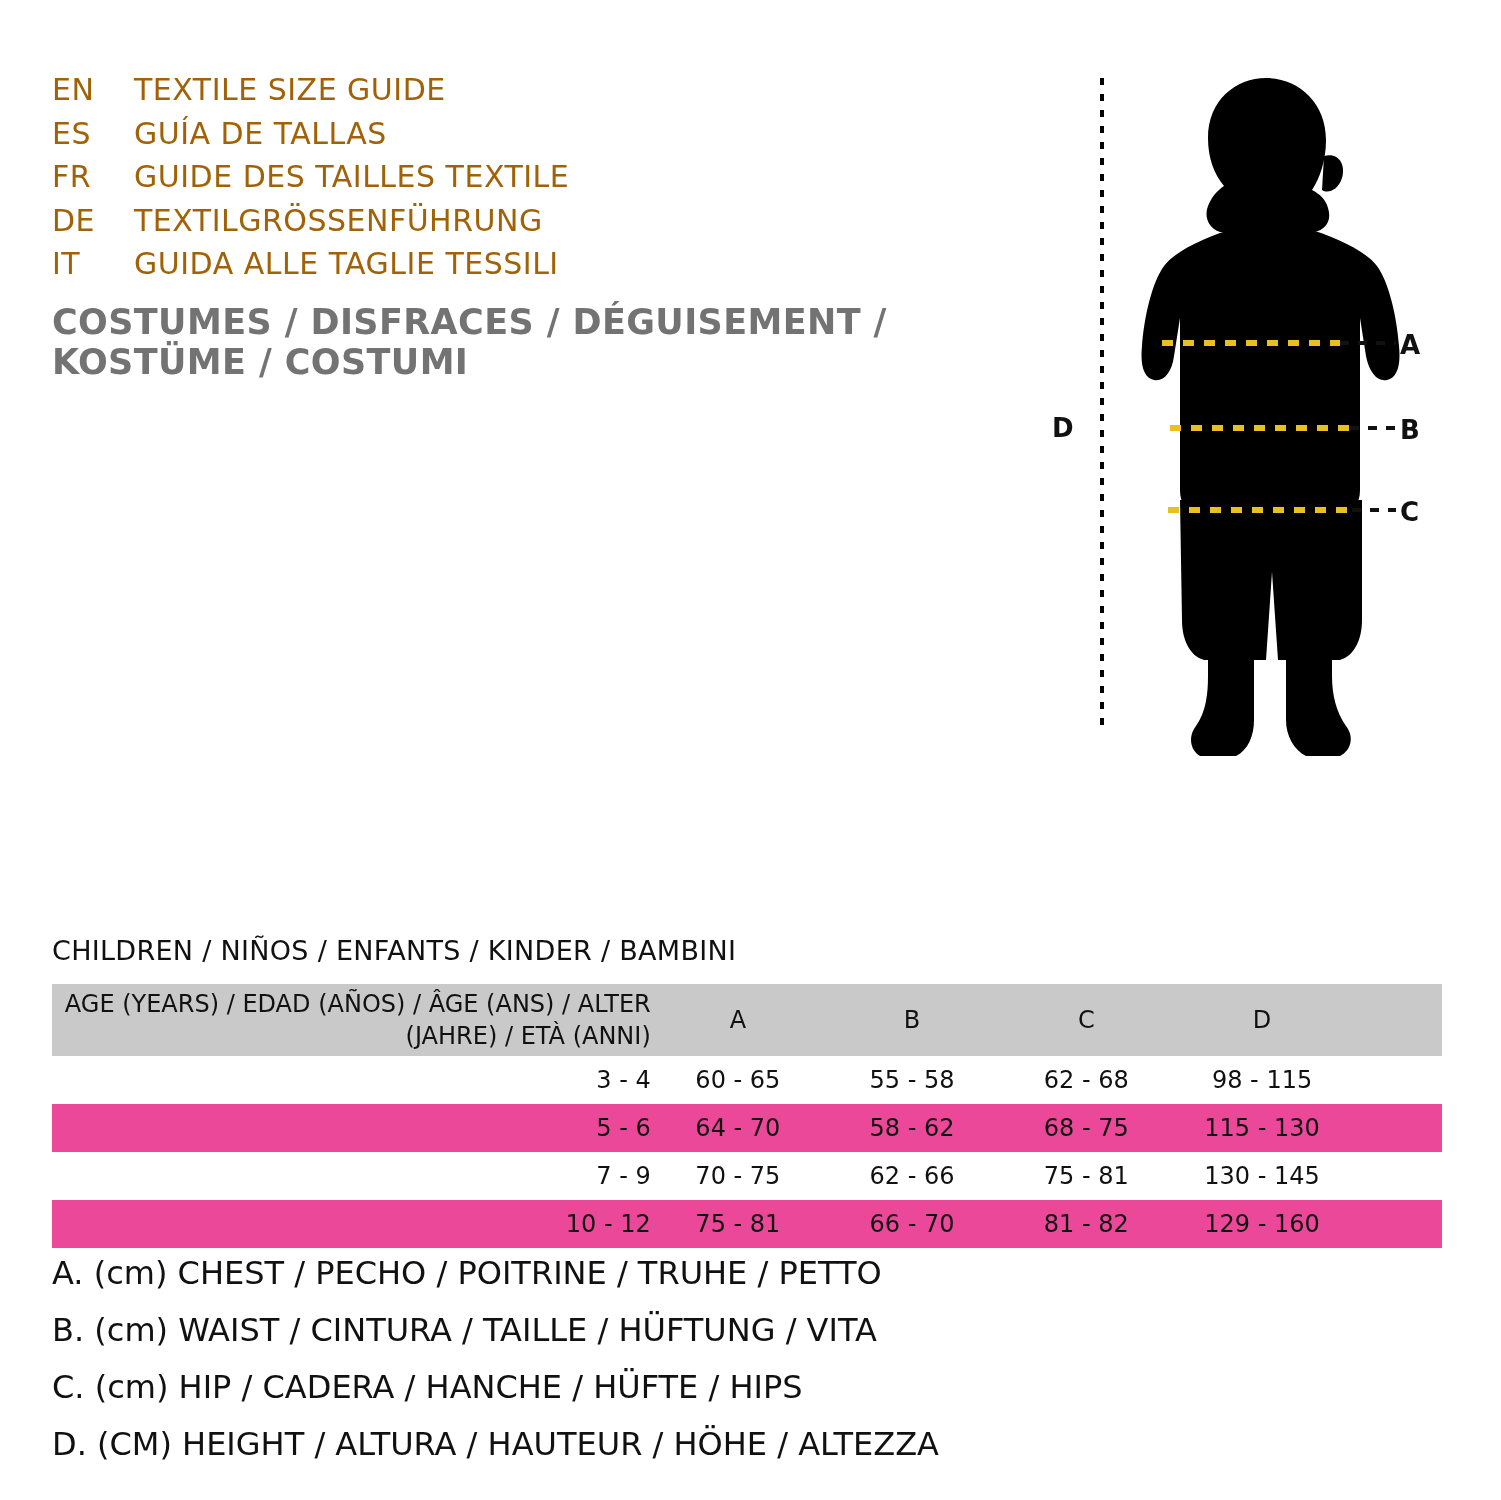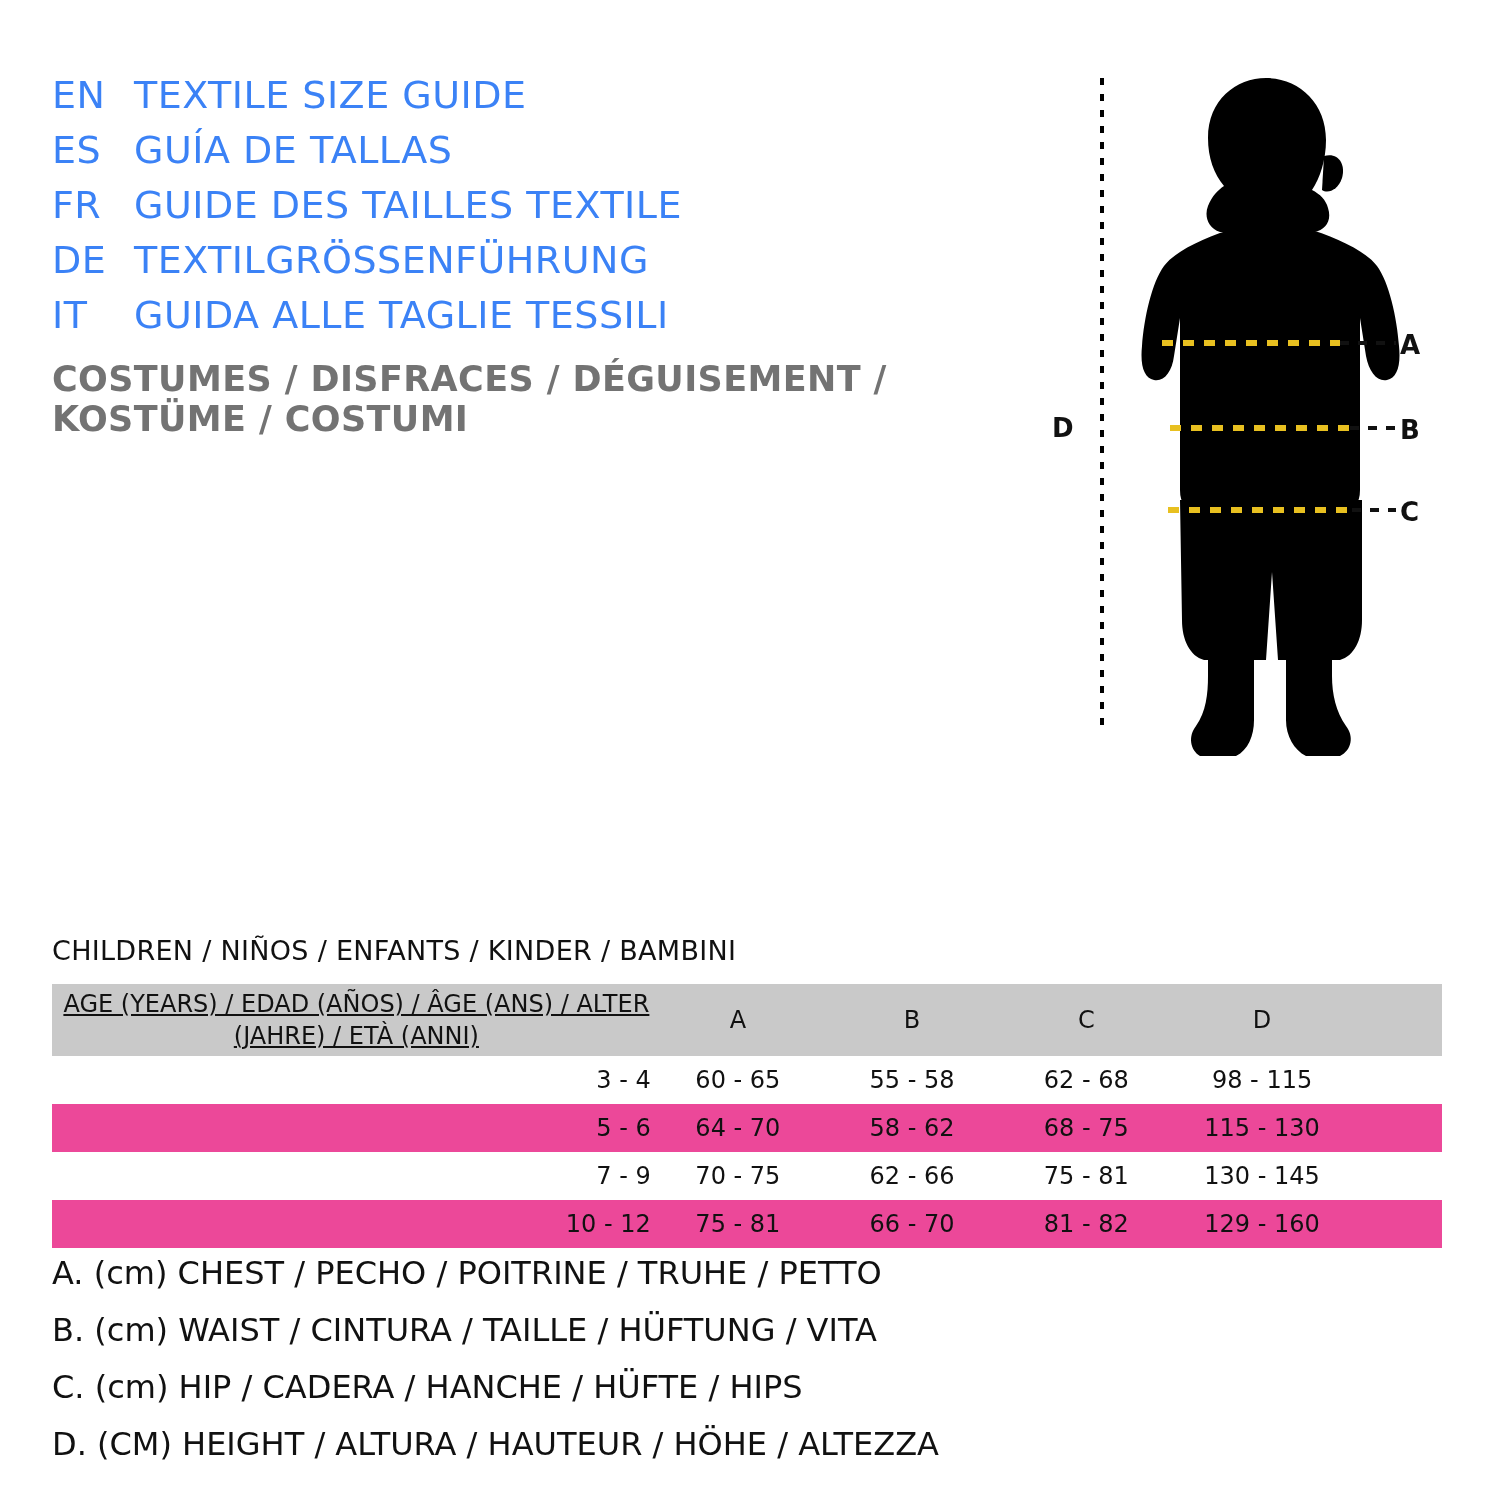--- a/index.html
+++ b/index.html
@@ -19,24 +19,24 @@
   
   .header {
     position: absolute;
     left: 52px;
     top: 68px;
     width: 980px;
   }
   .lang-row {
     display: flex;
     align-items: flex-start;
-    font-size: 38px;
+    font-size: 30px;
     letter-spacing: 0.5px;
     line-height: 1.45;
-    color: #3b82f6;
+    color: #a16207;
   }
   .lang-code {
     width: 82px;
     flex: 0 0 82px;
   }
   .lang-text {
     flex: 1 1 auto;
   }
   .costumes-line {
     margin-top: 16px;
@@ -93,26 +93,25 @@
   table.size-table td {
     padding: 0;
     font-weight: normal;
     vertical-align: middle;
   }
   .hdr-row {
     background: #c9c9c9;
     height: 72px;
   }
   .hdr-age {
-    text-align: center;
+    text-align: right;
     padding-left: 10px !important;
     width: 636px;
     line-height: 1.35;
     font-size: 24px;
-    text-decoration: underline;
   }
   .col-ab {
     text-align: center;
     width: 188px;
   }
   .col-d {
     text-align: center;
     width: 190px;
   }
   .pad-right {

